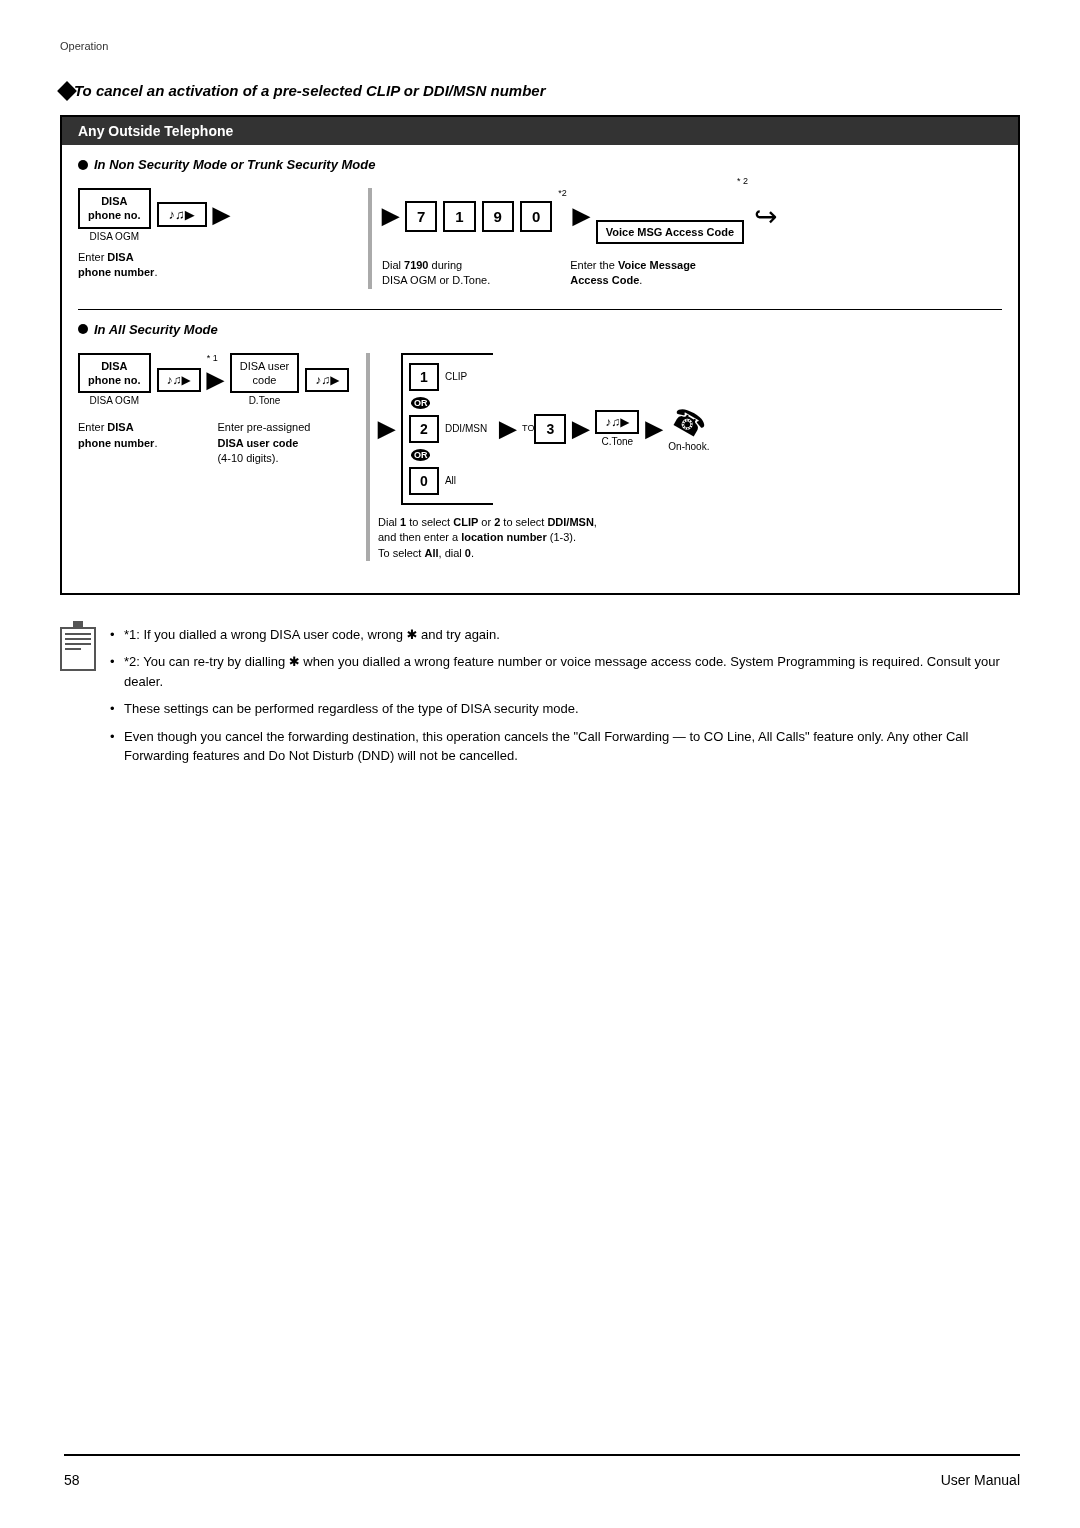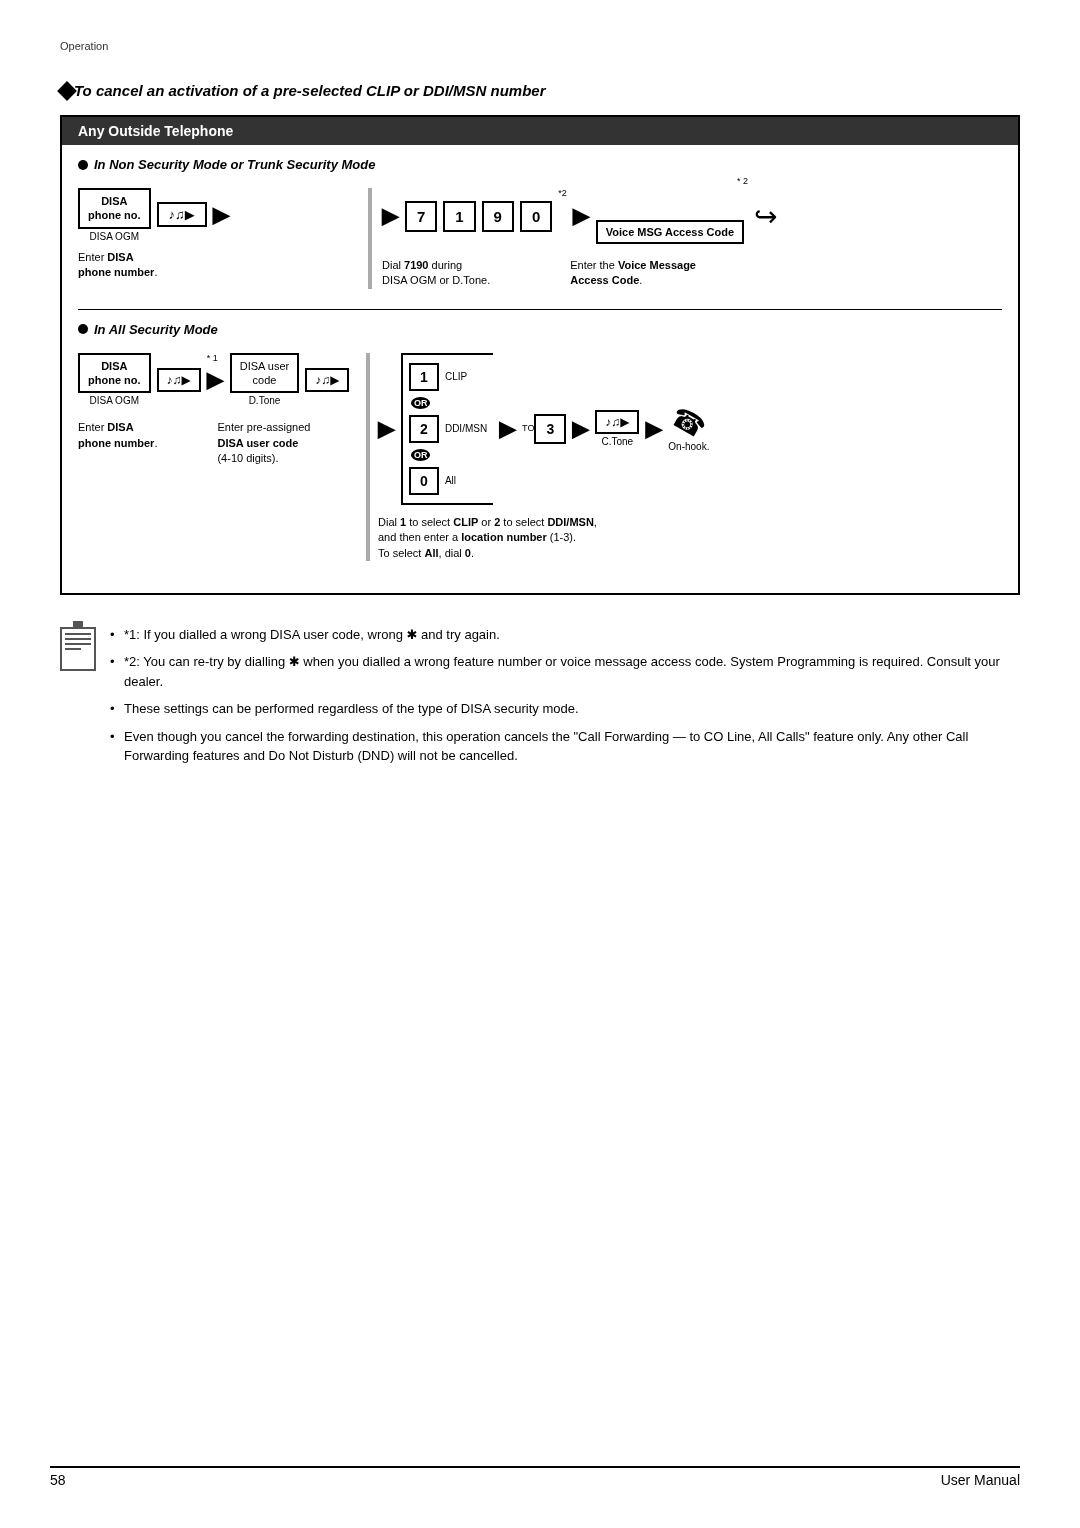--- a/index.html
+++ b/index.html
@@ -197,27 +197,27 @@
 
     .notes-list li::before {
       content: "•";
       position: absolute;
       left: 0;
     }
 
     .bottom-footer {
       position: absolute;
       bottom: 40px;
-      left: 50px;
+      left: 64px;
       right: 60px;
       display: flex;
       justify-content: space-between;
       align-items: center;
       border-top: 2px solid #000;
-      padding-top: 4px;
+      padding-top: 16px;
       font-size: 14px;
     }
 
     
     .large-arrow {
       font-size: 22px;
       font-weight: bold;
     }
 
     .clip-label {

